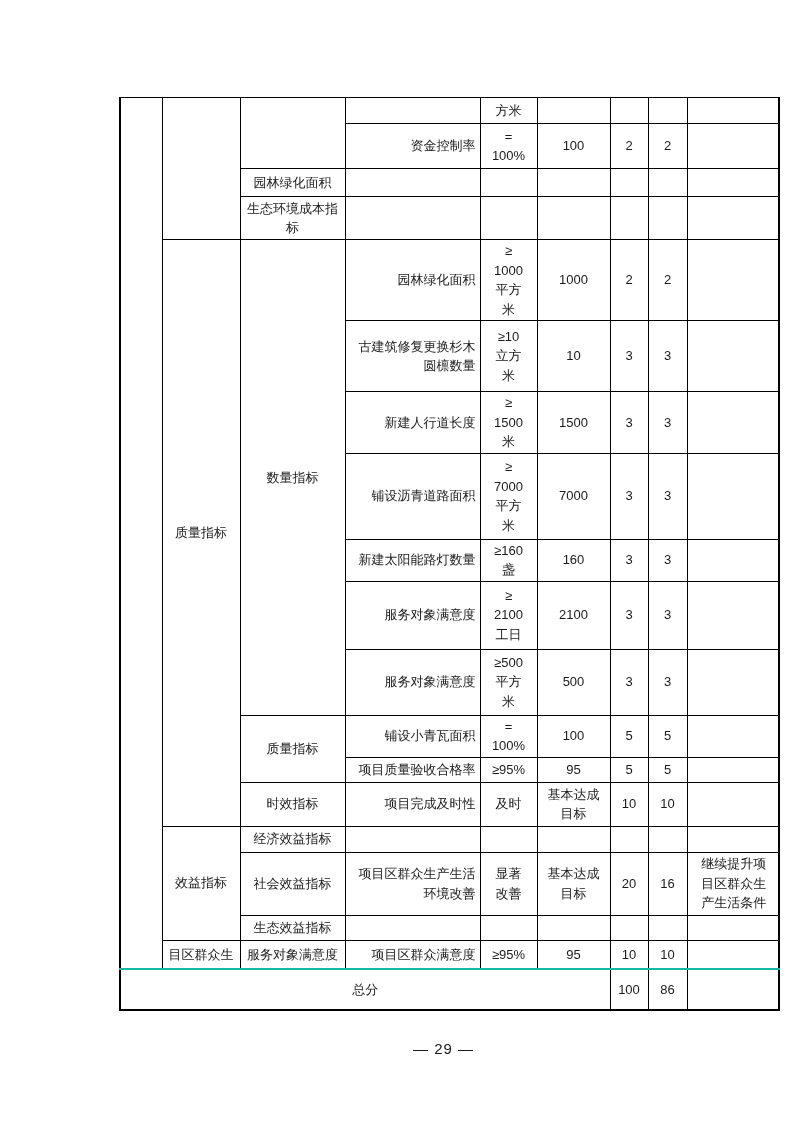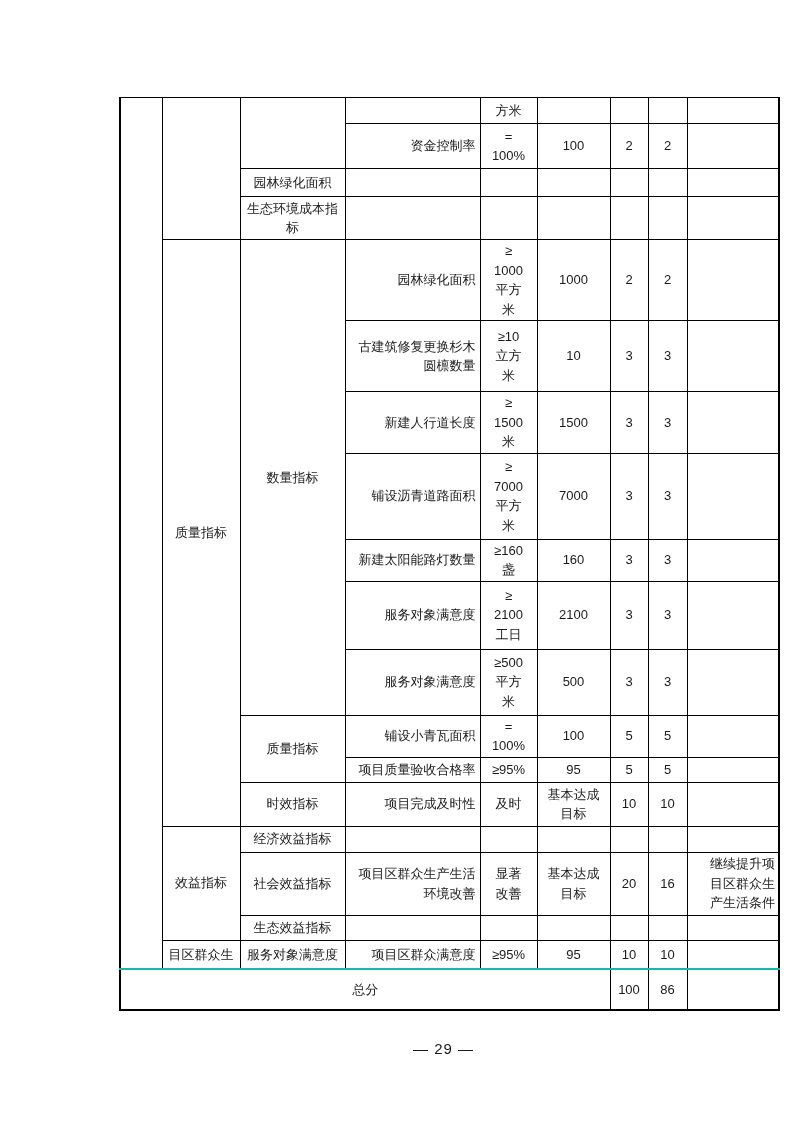--- a/index.html
+++ b/index.html
@@ -4,21 +4,21 @@
 <style>
   html,body{margin:0;padding:0;background:#fff;}
   .page{position:relative;width:793px;height:1122px;background:#ffffff;overflow:hidden;
         font-family:Liberation Sans, sans-serif;color:#1a1a1a;}
   table.perf{position:absolute;left:119px;top:97px;width:660px;table-layout:fixed;
              border-collapse:collapse;border:2px solid #000;border-top:1px solid #000;
              font-size:13px;line-height:1.5;}
   table.perf td{border:1px solid #000;text-align:center;vertical-align:middle;
                 white-space:pre-line;padding:1px 2px;overflow:hidden;}
   table.perf td.left{text-align:right;padding-left:7px;padding-right:4px;}
-  table.perf td.note{text-align:right;padding-left:5px;padding-right:3px;}
+  table.perf td.note{text-align:center;padding-left:5px;padding-right:3px;}
   tr.total-row td{border-top:2px solid #14b8a6;}
   .page-number{position:absolute;left:0;top:1040px;width:793px;text-align:center;
                font-size:15px;letter-spacing:1px;margin-left:47px;}
 </style>
 </head>
 <body>
 
 <div class="page">
   <table class="perf">
     <colgroup>

